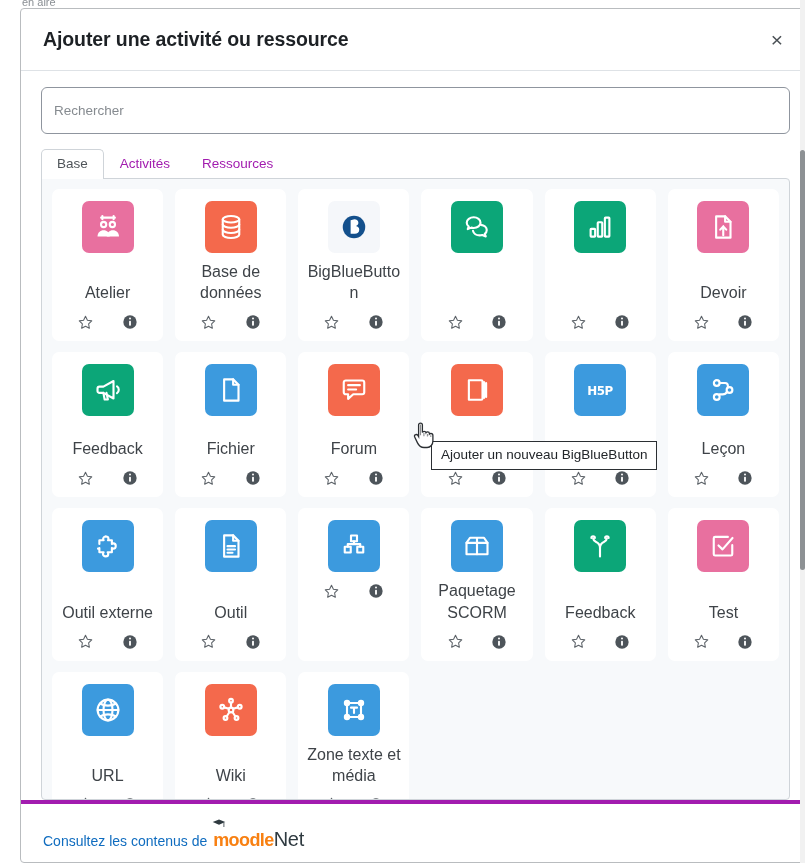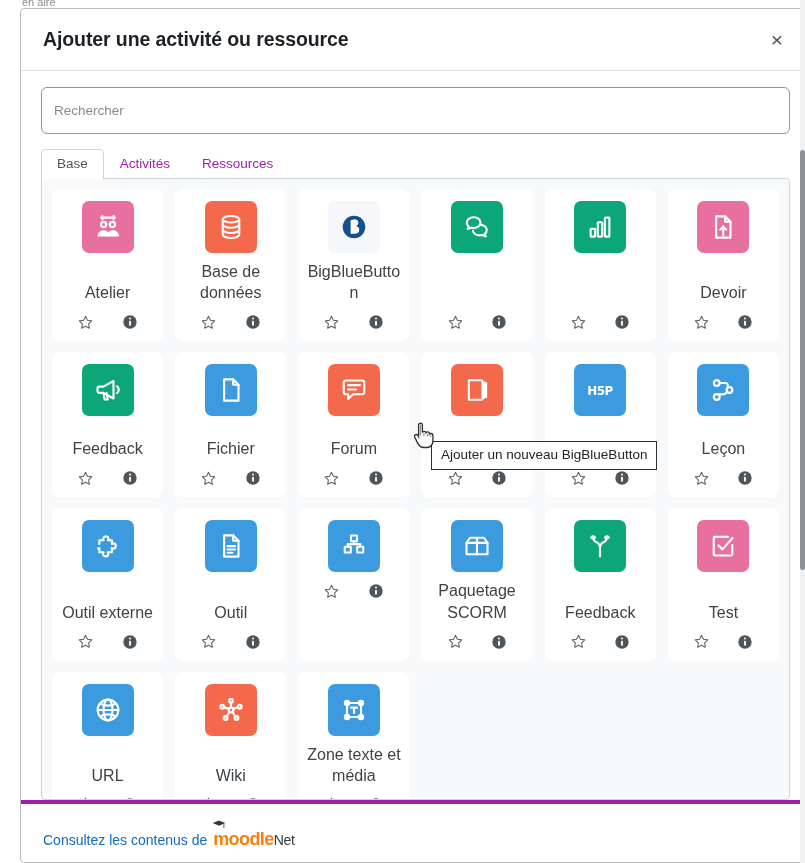--- a/index.html
+++ b/index.html
@@ -203,21 +203,21 @@
   .moodlenet-logo {
     display: inline-flex;
     align-items: baseline;
     position: relative;
     font-weight: bold;
     font-size: 18px;
     letter-spacing: -0.6px;
     justify-content: flex-end;
   }
   .mn-moodle { color: #f88012; }
-  .mn-net { color: #2f3a40; font-weight: normal; font-size: 14px; letter-spacing: -0.2px;}
+  .mn-net { color: #2f3a40; font-weight: normal; font-size: 20px; letter-spacing: -0.2px;}
   .mn-cap {
     position: absolute;
     left: -1px; top: -9px;
     width: 14px; height: 9px;
   }
 
   
   .tooltip {
     position: absolute;
     left: 389px; top: 262px;

